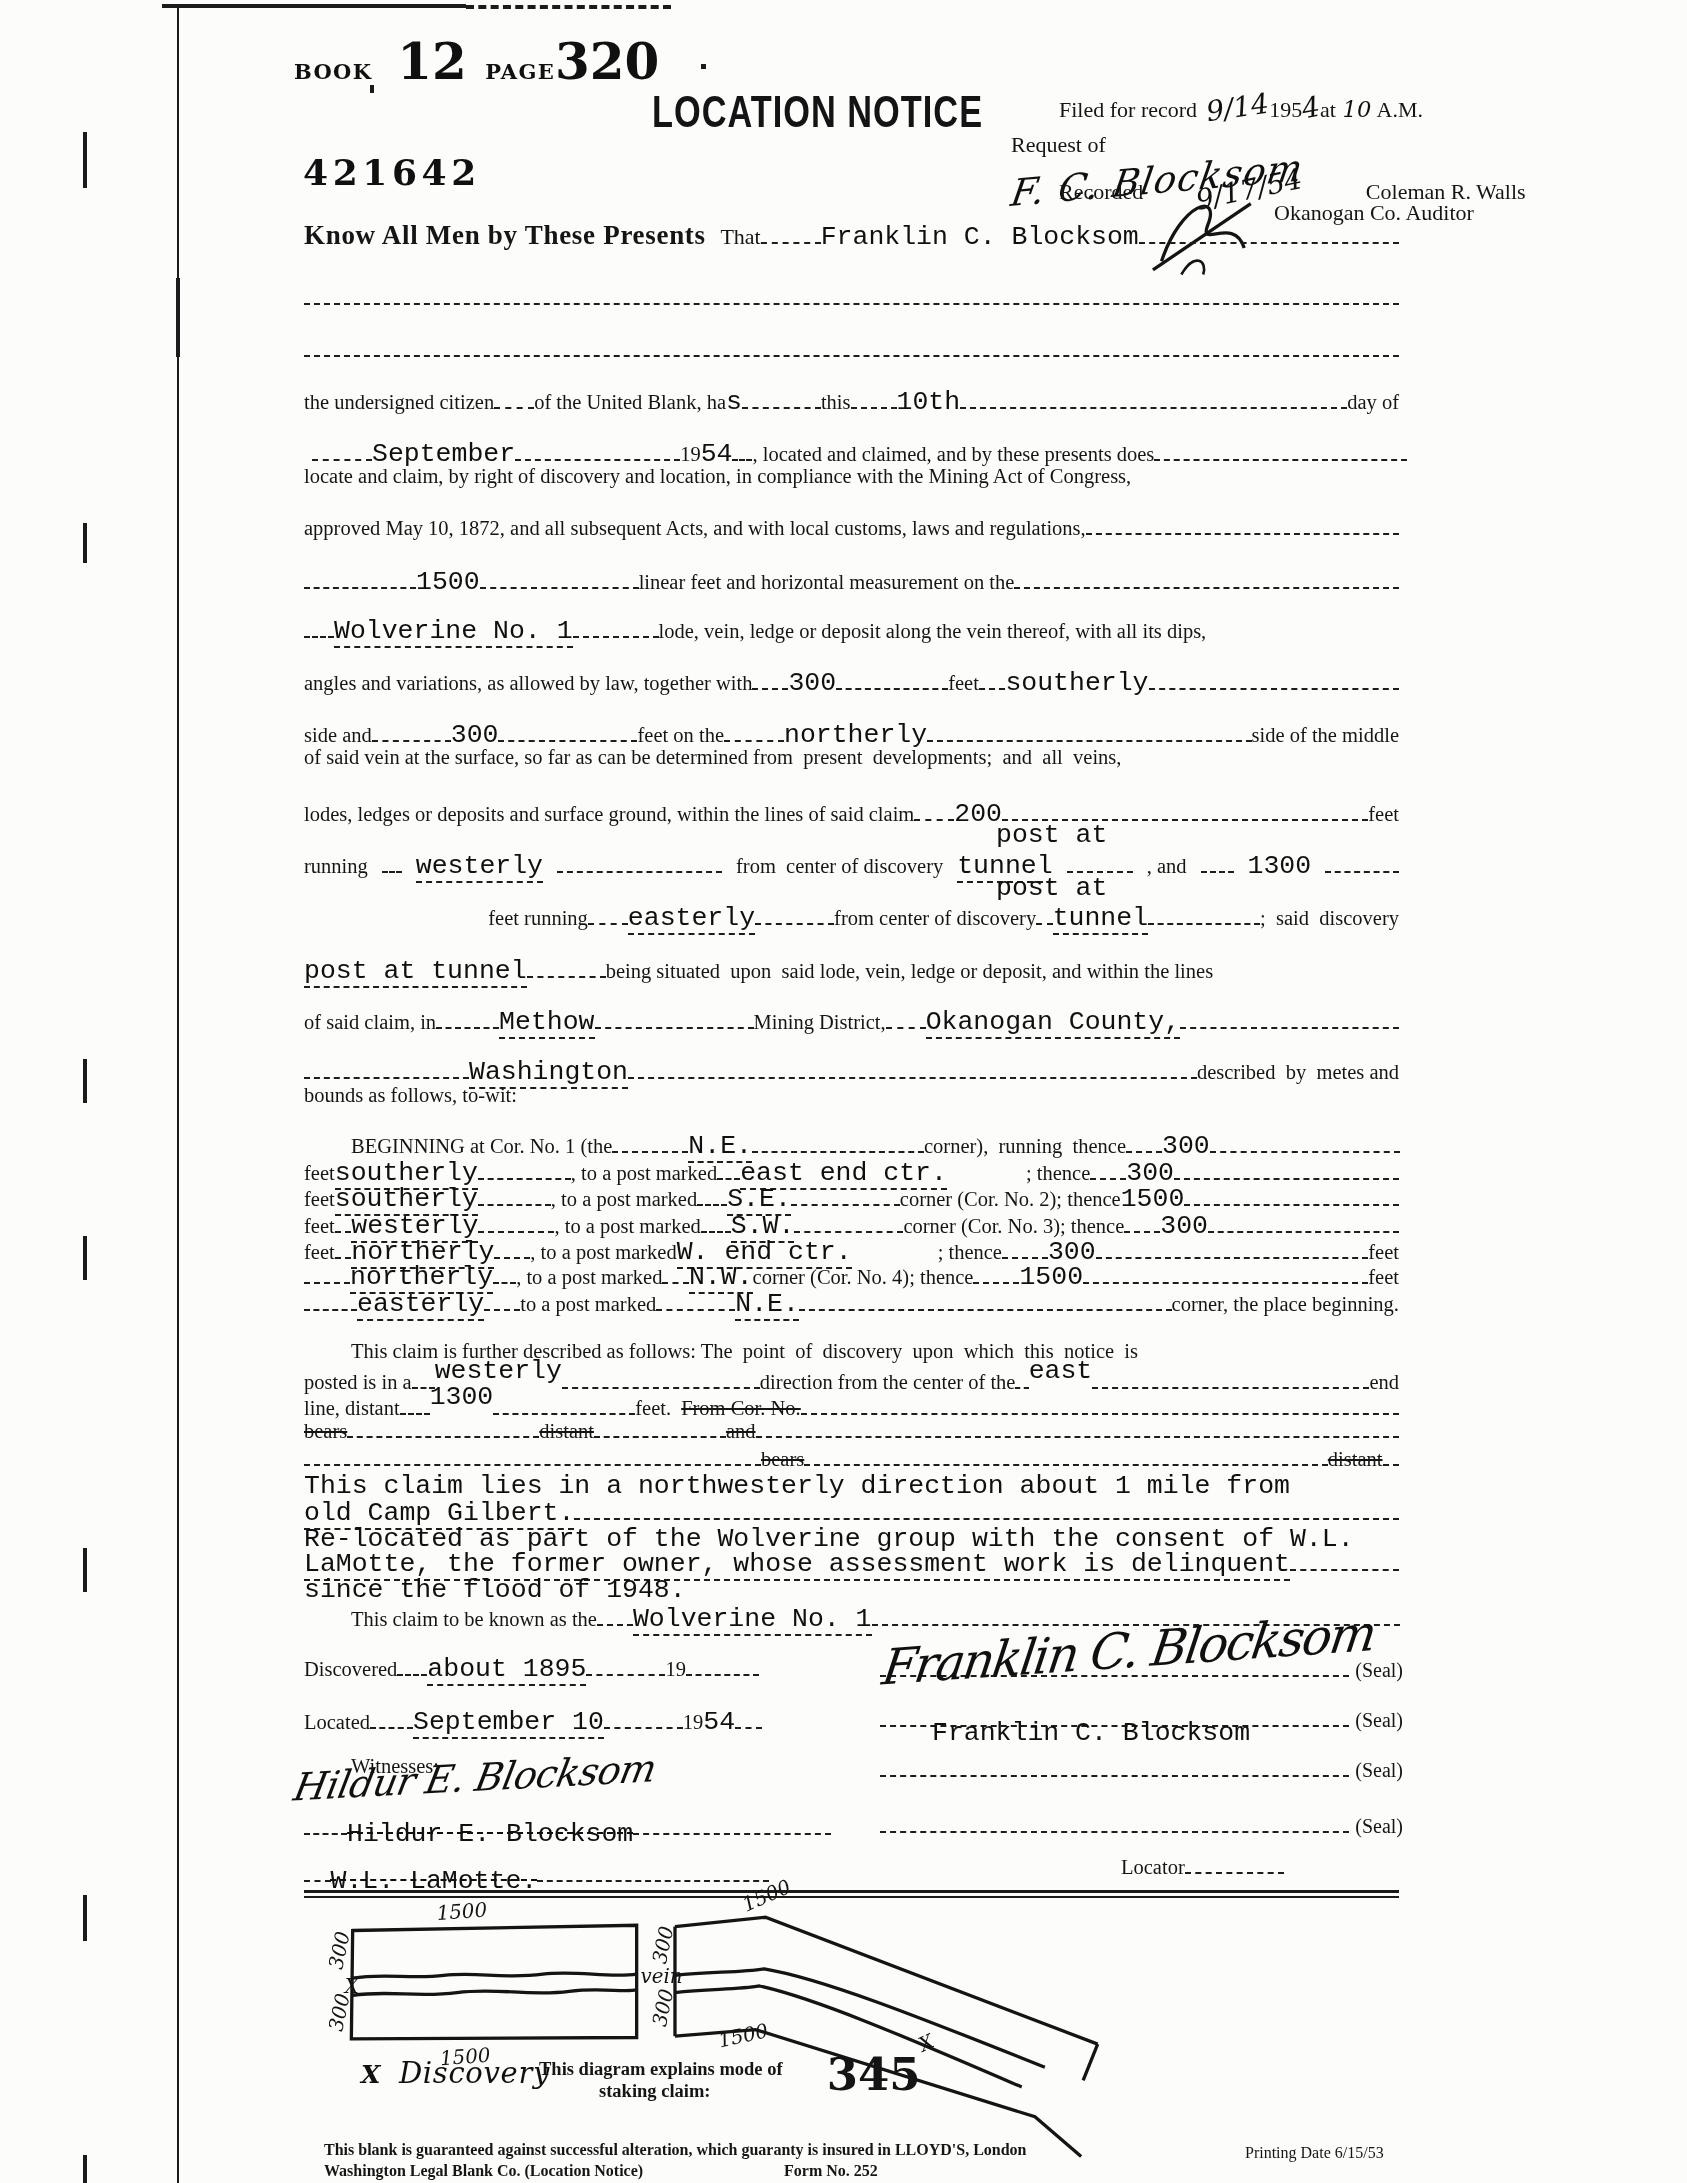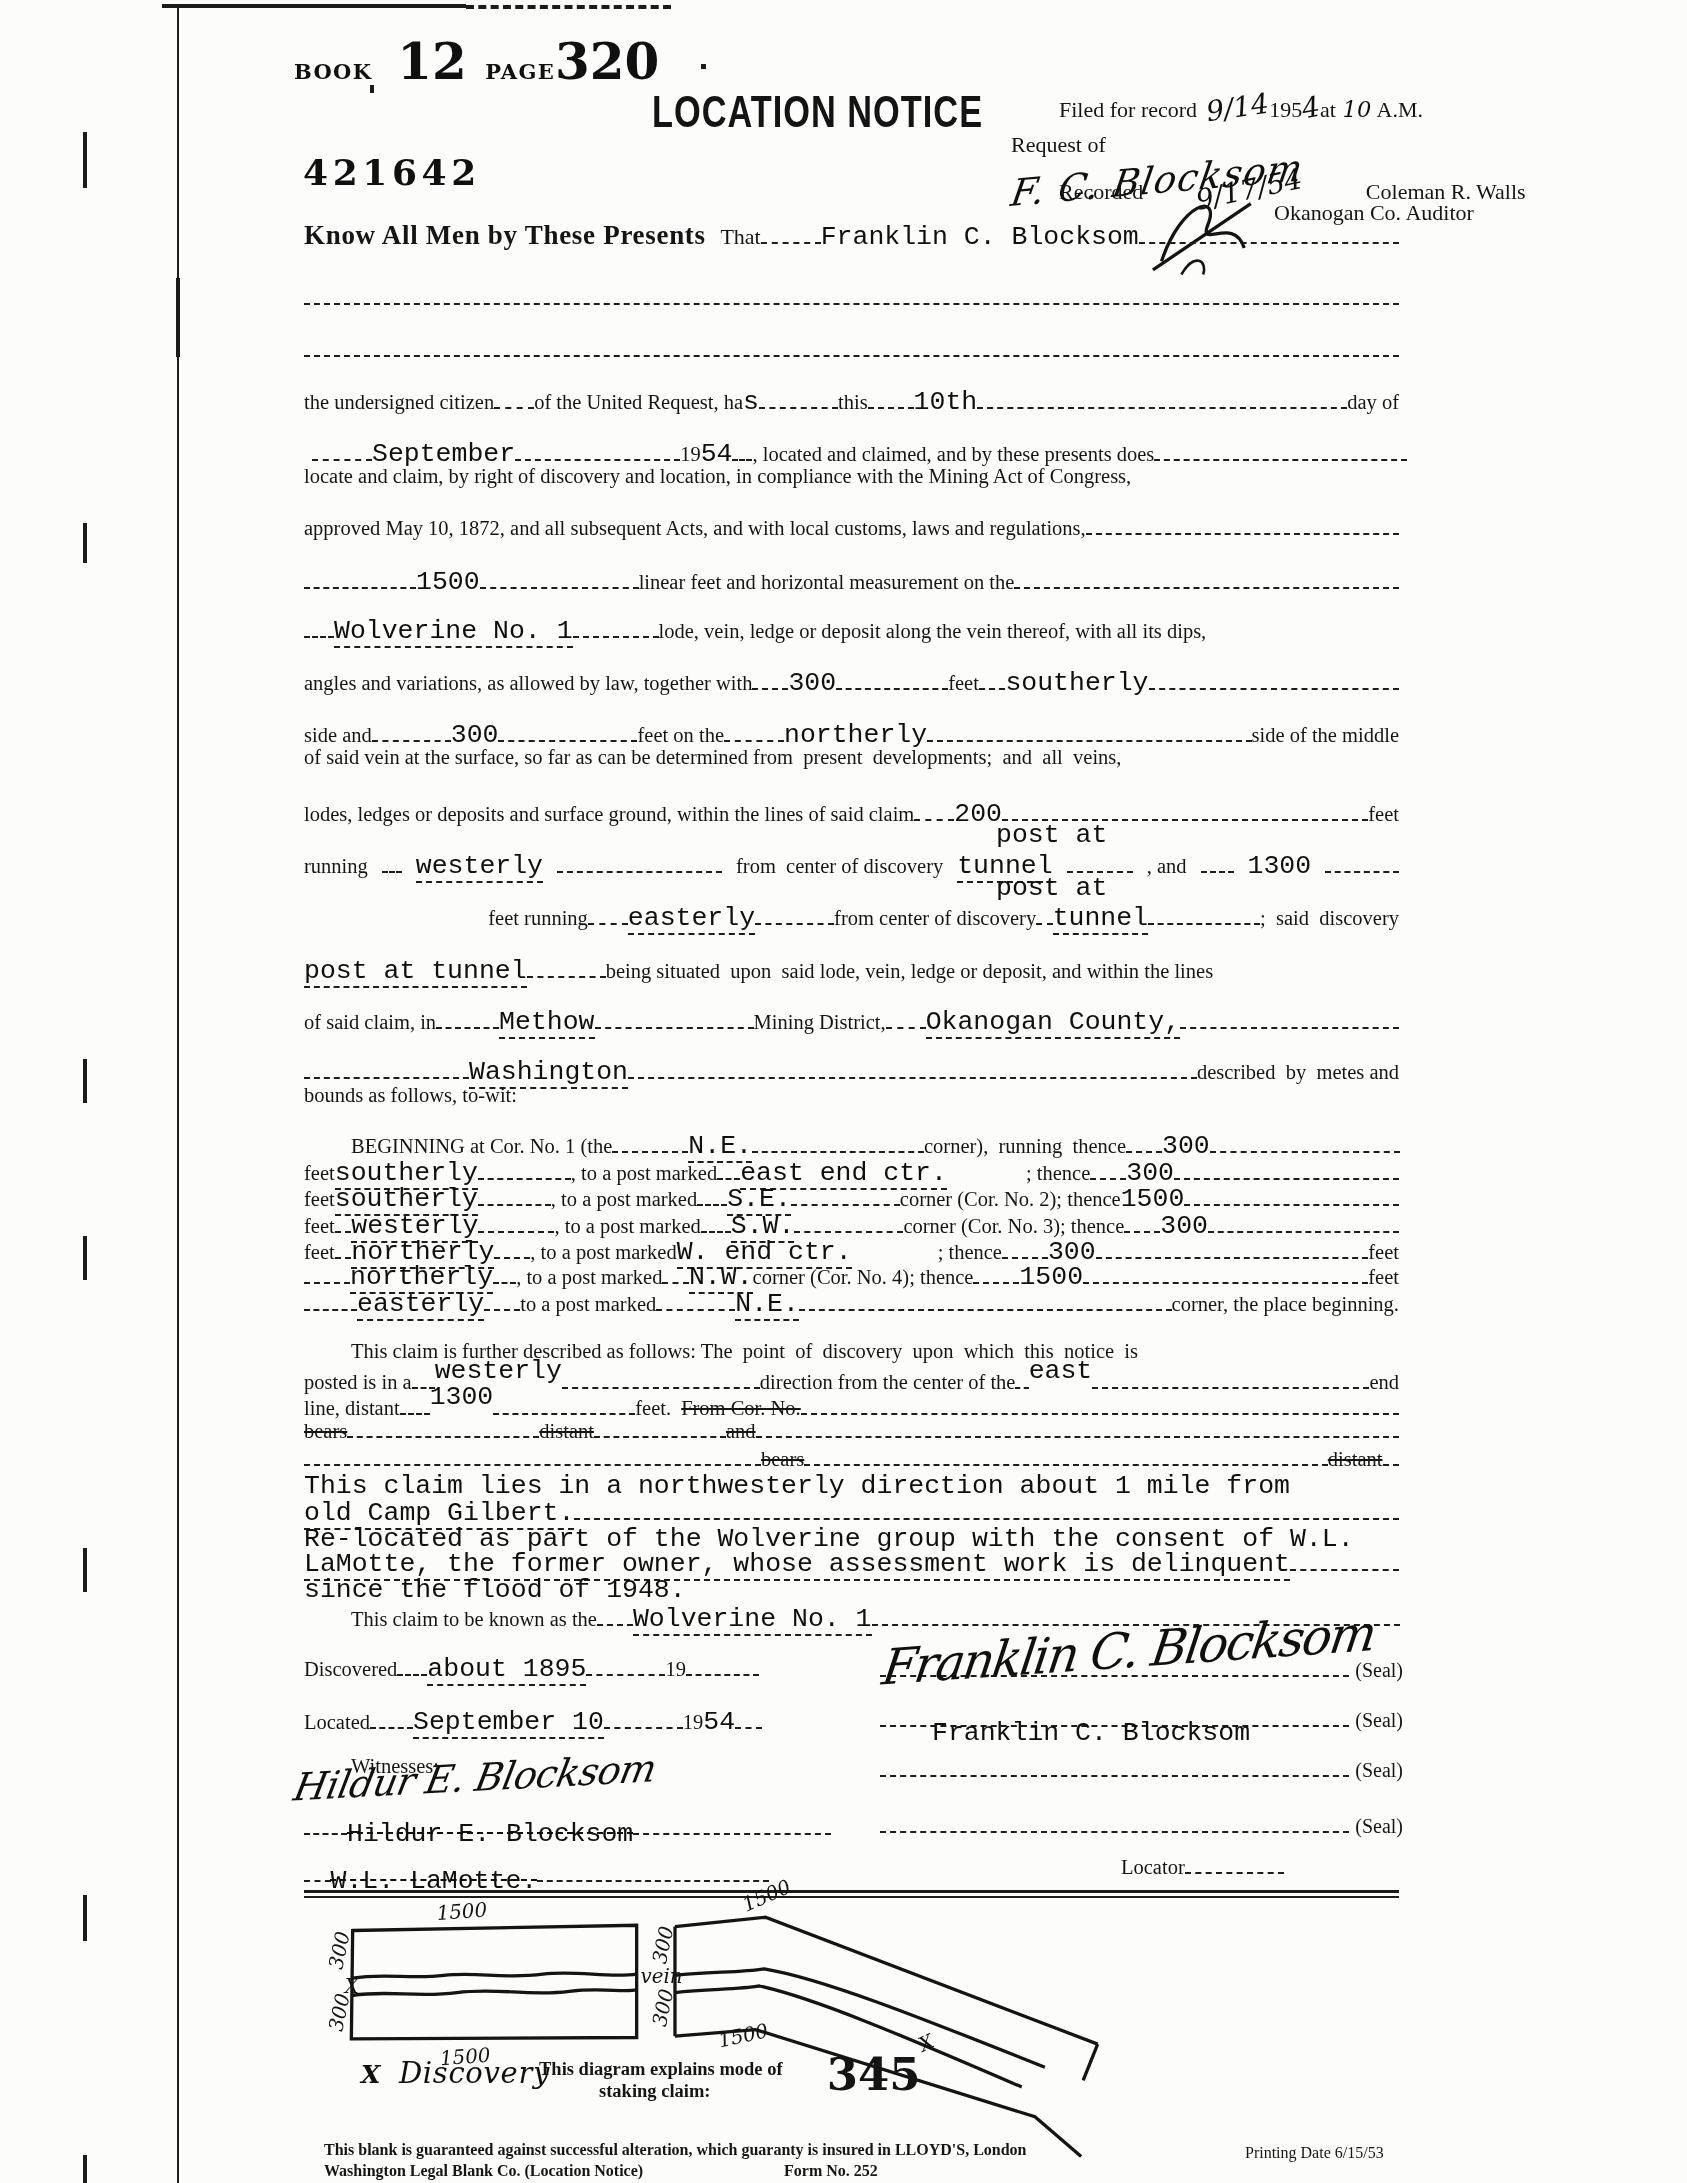--- a/index.html
+++ b/index.html
@@ -103,21 +103,21 @@
   <div class="line" style="left:304px;top:299px;width:1095px;">
       <span class="fill grow"></span>
     </div>
   <div class="line" style="left:304px;top:351px;width:1095px;">
       <span class="fill grow"></span>
     </div>
 
   <div class="line" style="left:304px;top:387px;width:1095px;">
     <span class="print">the undersigned citizen</span>
     <span class="fill" style="width:40px"></span>
-    <span class="print">of the United Request, ha</span>
+    <span class="print">of the United Blank, ha</span>
     <span class="type">s</span>
     <span class="fill" style="width:79px"></span>
     <span class="print">this</span>
     <span class="fill" style="width:46px"></span>
     <span class="type">10th</span>
     <span class="fill grow"></span>
     <span class="print">day of</span>
   </div>
 
   <div class="line" style="left:312px;top:439px;width:1095px;">

